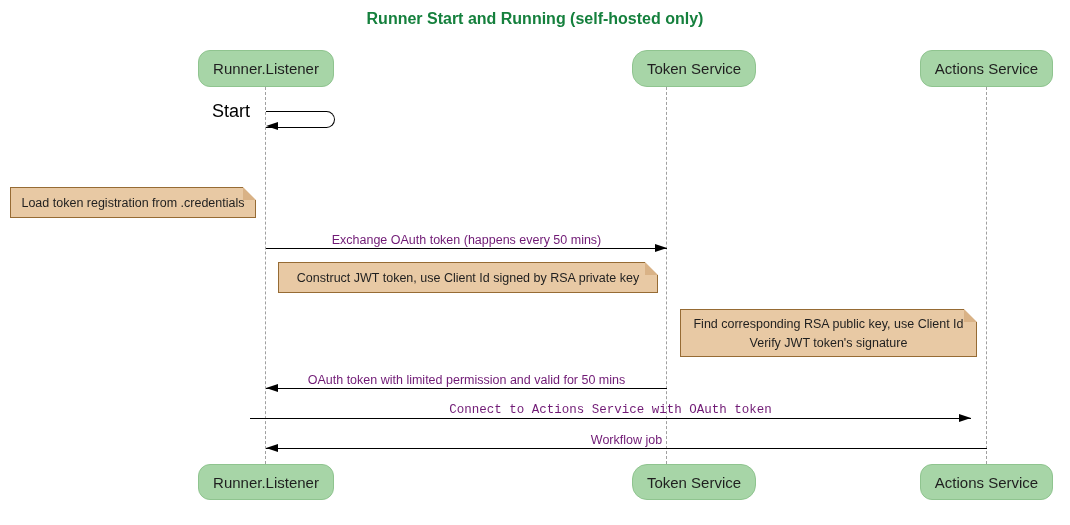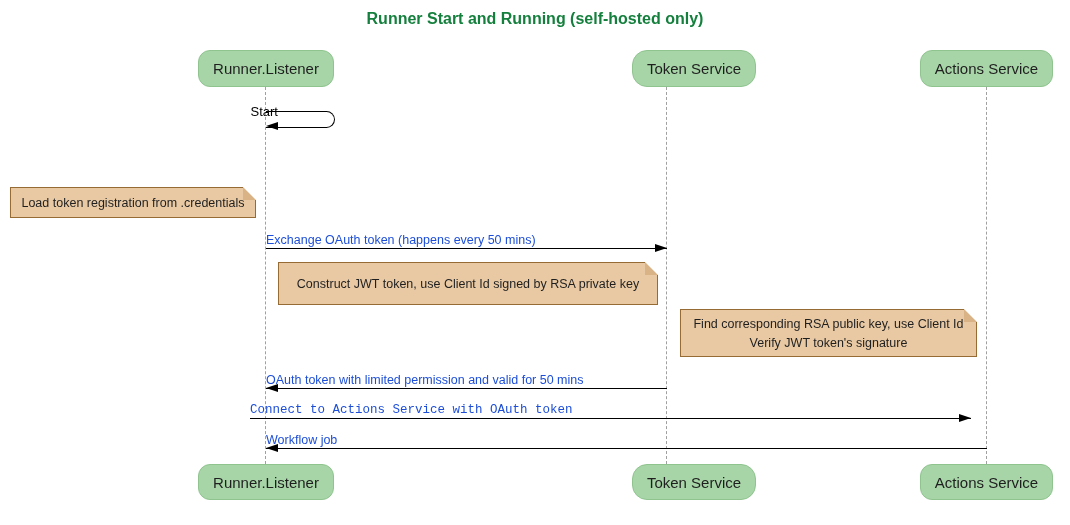--- a/index.html
+++ b/index.html
@@ -50,24 +50,24 @@
     color: var(--actor-text, #1f1f1f);
   }
   .actor.top { top: 50px; height: 37px; }
   .actor.bottom { top: 464px; height: 36px; }
   .actor.a-runner  { left: 198px; width: 136px; }
   .actor.a-token   { left: 632px; width: 124px; border-radius: 15px; }
   .actor.a-actions { left: 920px; width: 133px; text-align: center; }
 
   .self-label {
     position: absolute;
-    left: 216px; top: 104px;
+    left: 188px; top: 104px;
     width: 62px;
     text-align: right;
-    font-size: 13px;
+    font-size: 18px;
     line-height: 15px;
     color: #000;
   }
   .self-loop {
     position: absolute;
     left: 266px; top: 111px;
     width: 69px; height: 17px;
     border: 1.4px solid var(--line, #000);
     border-left: none;
     border-radius: 0 9px 9px 0;
@@ -84,24 +84,24 @@
     width: 0; height: 0;
     border-top: 4.5px solid transparent;
     border-bottom: 4.5px solid transparent;
     border-left: 12px solid var(--line, #000);
   }
   .self-arrow { left: 266px; top: 122px; }
 
   .msg { position: absolute; }
   .msg .msg-label {
     display: block;
-    text-align: left;
+    text-align: center;
     font-size: 12.5px;
     line-height: 15px;
-    color: #1d4ed8;
+    color: #701a75;
     white-space: nowrap;
   }
   .msg .msg-line {
     position: relative;
     height: 1.4px;
     background: var(--line, #000);
   }
   .msg .msg-line .arrow-right-head { right: 0; top: -4px; }
   .msg .msg-line .arrow-left-head  { left: 0;  top: -4px; }
 
@@ -122,21 +122,21 @@
     position: absolute;
     top: -1px; right: -1px;
     width: 0; height: 0;
     border-style: solid;
     border-width: 0 13px 13px 0;
     border-color: #ffffff #ffffff var(--note-fold, #d9b286) var(--note-fold, #d9b286);
   }
   .note.centered { display: flex; align-items: center; justify-content: center; }
   .note.n-load-config { left: 76px;  top: 139px; width: 180px; height: 32px; }
   .note.n-load-token  { left: 10px;  top: 187px; width: 246px; height: 31px; }
-  .note.n-construct   { left: 278px; top: 262px; width: 380px; height: 43px; }
+  .note.n-construct   { left: 278px; top: 262px; width: 380px; height: 31px; }
   .note.n-verify      { left: 680px; top: 309px; width: 297px; height: 48px;
                         padding: 5px 9px; line-height: 19px; text-align: center; }
   .note .note-line { display: block; }
 </style>
 </head>
 <body>
 
 <div class="diagram">
 
   <div class="title">Runner Start and Running (self-hosted only)</div>

